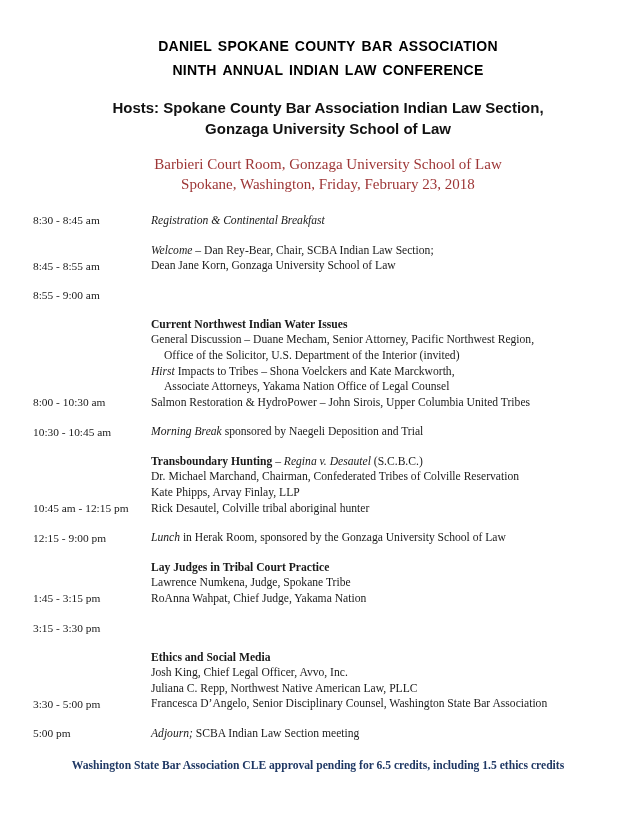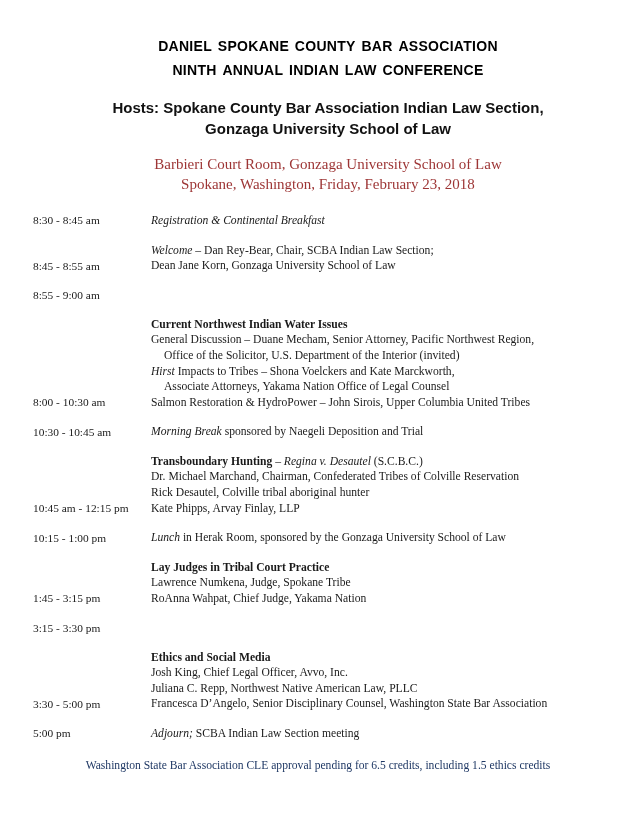--- a/index.html
+++ b/index.html
@@ -98,21 +98,21 @@
   .slot-body .ln { display: block; }
   .slot-body .ln.indent { padding-left: 13px; }
 
   .it { font-style: italic; margin-top: 40px; }
   .bd { font-weight: bold; }
 
   
   .footer-note {
     margin-top: 17px;
     text-align: center;
-    font-weight: normal;
+    font-weight: bold;
     font-size: 11.6px;
     color: #1f3864;
     padding: 0 24px;
   }
 </style>
 </head>
 <body>
 
 <div class="page">
 
@@ -163,26 +163,26 @@
         <div class="slot-time">10:30 - 10:45 am</div>
         <div class="slot-body">
           <span class="ln"><span class="it">Morning Break</span><span> sponsored by Naegeli Deposition and Trial</span></span>
         </div>
       </div>
       <div class="agenda-row">
         <div class="slot-time">10:45 am - 12:15 pm</div>
         <div class="slot-body">
           <span class="ln"><span class="bd">Transboundary Hunting</span><span> – </span><span class="it">Regina v. Desautel</span><span> (S.C.B.C.)</span></span>
           <span class="ln"><span>Dr. Michael Marchand, Chairman, Confederated Tribes of Colville Reservation</span></span>
+          <span class="ln"><span>Kate Phipps, Arvay Finlay, LLP</span></span>
           <span class="ln"><span>Rick Desautel, Colville tribal aboriginal hunter</span></span>
-          <span class="ln"><span>Kate Phipps, Arvay Finlay, LLP</span></span>
-        </div>
-      </div>
-      <div class="agenda-row">
-        <div class="slot-time">10:15 - 1:00 pm</div>
+        </div>
+      </div>
+      <div class="agenda-row">
+        <div class="slot-time">12:15 - 9:00 pm</div>
         <div class="slot-body">
           <span class="ln"><span class="it">Lunch</span><span> in Herak Room, sponsored by the Gonzaga University School of Law</span></span>
         </div>
       </div>
       <div class="agenda-row">
         <div class="slot-time">1:45 - 3:15 pm</div>
         <div class="slot-body">
           <span class="ln"><span class="bd">Lay Judges in Tribal Court Practice</span></span>
           <span class="ln"><span>Lawrence Numkena, Judge, Spokane Tribe</span></span>
           <span class="ln"><span>RoAnna Wahpat, Chief Judge, Yakama Nation</span></span>

